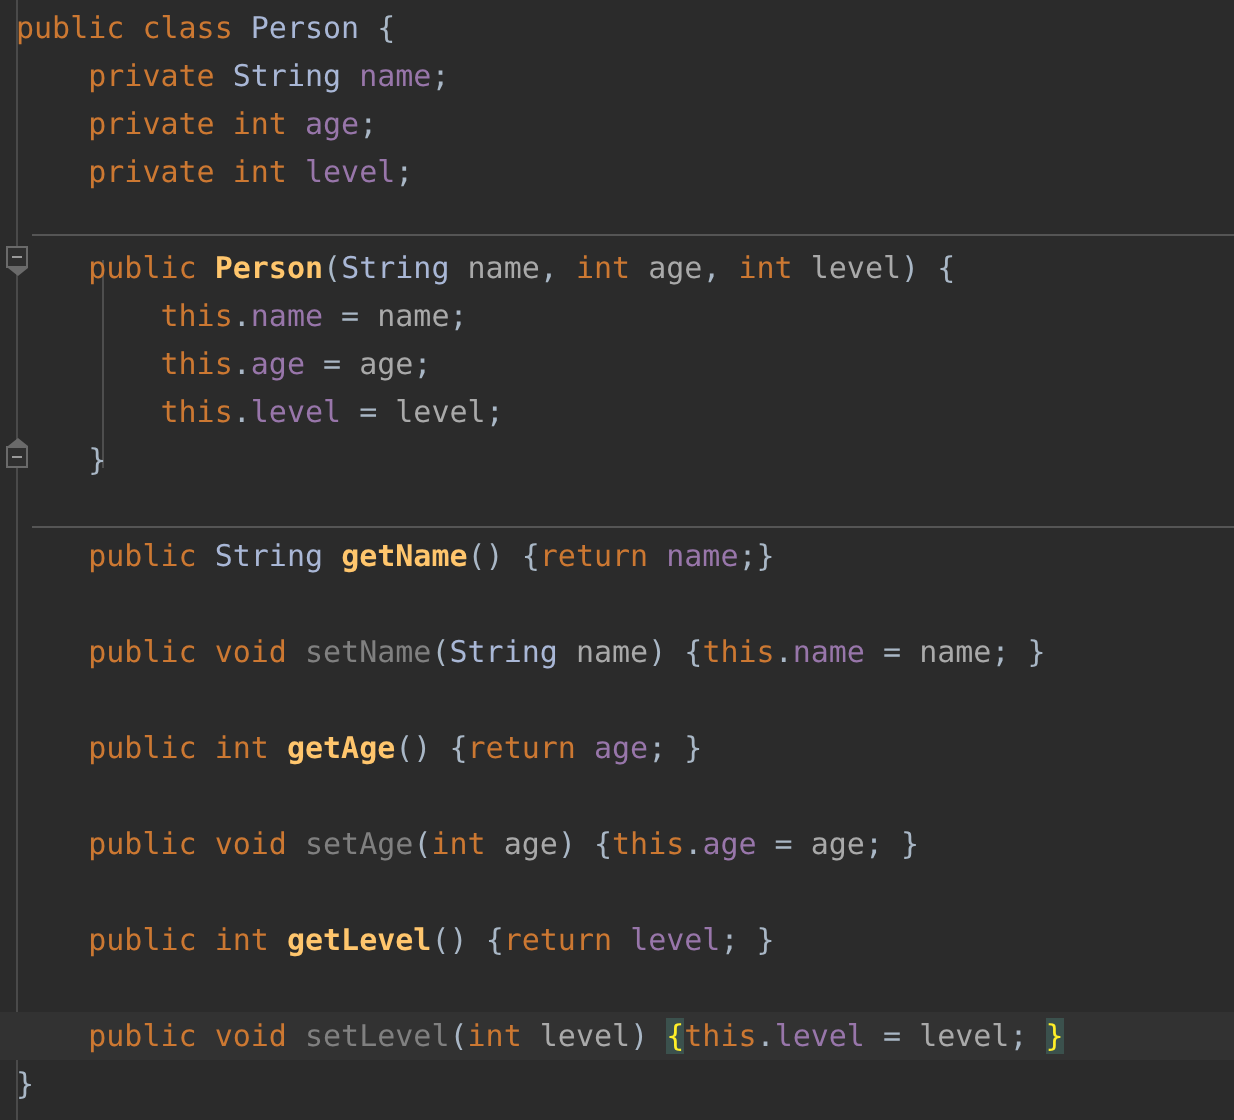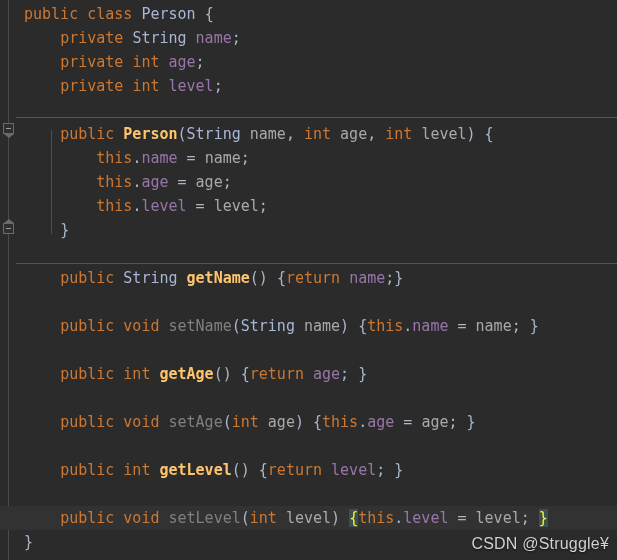--- a/index.html
+++ b/index.html
@@ -101,21 +101,21 @@
     top: 0;
     right: 0;
     bottom: 0;
     white-space: pre;
   }
   .line {
     position: absolute;
     left: 0;
     right: 0;
     height: 24px;
-    padding-left: 24px;
+    padding-left: 8px;
     white-space: pre;
     box-sizing: border-box;
   }
 
   
   .kw   { color: #cc7832; }
   .cls  { color: #a9b7d6; }
   .fld  { color: #9876aa; }
   .par  { color: #a9a9a9; }
   .pln  { color: #a9b7c6; }
@@ -152,15 +152,14 @@
       <div class="separator" style="top: 117px;"></div>
       <div class="separator" style="top: 263px;"></div>
       <div class="indent-guide" style="left: 51px; top: 130px; height: 104px;"></div>
       <div class="fold-marker start" style="top: 123px;"></div>
       <div class="fold-marker end" style="top: 223px;"></div>
       <div class="current-line" style="top: 506px;"></div>
     </div>
 
   <div class="code-layer" id="code-layer"><div class="line" style="top: 2px;"><span class="kw">public</span><span class="pln"> </span><span class="kw">class</span><span class="pln"> </span><span class="cls">Person</span><span class="pln"> </span><span class="brc">{</span></div><div class="line" style="top: 26px;">    <span class="kw">private</span><span class="pln"> </span><span class="cls">String</span><span class="pln"> </span><span class="fld">name</span><span class="pln">;</span></div><div class="line" style="top: 50px;">    <span class="kw">private</span><span class="pln"> </span><span class="kw">int</span><span class="pln"> </span><span class="fld">age</span><span class="pln">;</span></div><div class="line" style="top: 74px;">    <span class="kw">private</span><span class="pln"> </span><span class="kw">int</span><span class="pln"> </span><span class="fld">level</span><span class="pln">;</span></div><div class="line" style="top: 98px;"></div><div class="line" style="top: 122px;">    <span class="kw">public</span><span class="pln"> </span><span class="mth">Person</span><span class="brc">(</span><span class="cls">String</span><span class="pln"> </span><span class="par">name</span><span class="pln">, </span><span class="kw">int</span><span class="pln"> </span><span class="par">age</span><span class="pln">, </span><span class="kw">int</span><span class="pln"> </span><span class="par">level</span><span class="brc">) </span><span class="brc">{</span></div><div class="line" style="top: 146px;">        <span class="kw">this</span><span class="pln">.</span><span class="fld">name</span><span class="op"> = </span><span class="par">name</span><span class="pln">;</span></div><div class="line" style="top: 170px;">        <span class="kw">this</span><span class="pln">.</span><span class="fld">age</span><span class="op"> = </span><span class="par">age</span><span class="pln">;</span></div><div class="line" style="top: 194px;">        <span class="kw">this</span><span class="pln">.</span><span class="fld">level</span><span class="op"> = </span><span class="par">level</span><span class="pln">;</span></div><div class="line" style="top: 218px;">    <span class="brc">}</span></div><div class="line" style="top: 242px;"></div><div class="line" style="top: 266px;">    <span class="kw">public</span><span class="pln"> </span><span class="cls">String</span><span class="pln"> </span><span class="mth">getName</span><span class="brc">() </span><span class="brc">{</span><span class="kw">return</span><span class="pln"> </span><span class="fld">name</span><span class="pln">;</span><span class="brc">}</span></div><div class="line" style="top: 290px;"></div><div class="line" style="top: 314px;">    <span class="kw">public</span><span class="pln"> </span><span class="kw">void</span><span class="pln"> </span><span class="unu">setName</span><span class="brc">(</span><span class="cls">String</span><span class="pln"> </span><span class="par">name</span><span class="brc">) </span><span class="brc">{</span><span class="kw">this</span><span class="pln">.</span><span class="fld">name</span><span class="op"> = </span><span class="par">name</span><span class="pln">; </span><span class="brc">}</span></div><div class="line" style="top: 338px;"></div><div class="line" style="top: 362px;">    <span class="kw">public</span><span class="pln"> </span><span class="kw">int</span><span class="pln"> </span><span class="mth">getAge</span><span class="brc">() </span><span class="brc">{</span><span class="kw">return</span><span class="pln"> </span><span class="fld">age</span><span class="pln">; </span><span class="brc">}</span></div><div class="line" style="top: 386px;"></div><div class="line" style="top: 410px;">    <span class="kw">public</span><span class="pln"> </span><span class="kw">void</span><span class="pln"> </span><span class="unu">setAge</span><span class="brc">(</span><span class="kw">int</span><span class="pln"> </span><span class="par">age</span><span class="brc">) </span><span class="brc">{</span><span class="kw">this</span><span class="pln">.</span><span class="fld">age</span><span class="op"> = </span><span class="par">age</span><span class="pln">; </span><span class="brc">}</span></div><div class="line" style="top: 434px;"></div><div class="line" style="top: 458px;">    <span class="kw">public</span><span class="pln"> </span><span class="kw">int</span><span class="pln"> </span><span class="mth">getLevel</span><span class="brc">() </span><span class="brc">{</span><span class="kw">return</span><span class="pln"> </span><span class="fld">level</span><span class="pln">; </span><span class="brc">}</span></div><div class="line" style="top: 482px;"></div><div class="line" style="top: 506px;">    <span class="kw">public</span><span class="pln"> </span><span class="kw">void</span><span class="pln"> </span><span class="unu">setLevel</span><span class="brc">(</span><span class="kw">int</span><span class="pln"> </span><span class="par">level</span><span class="brc">) </span><span class="brace-match">{</span><span class="kw">this</span><span class="pln">.</span><span class="fld">level</span><span class="op"> = </span><span class="par">level</span><span class="pln">; </span><span class="brace-match">}</span></div><div class="line" style="top: 530px;"><span class="brc">}</span></div></div>
 
-  <div class="watermark">CSDN @Struggle¥</div>
 
 </div>
 
 </body></html>

